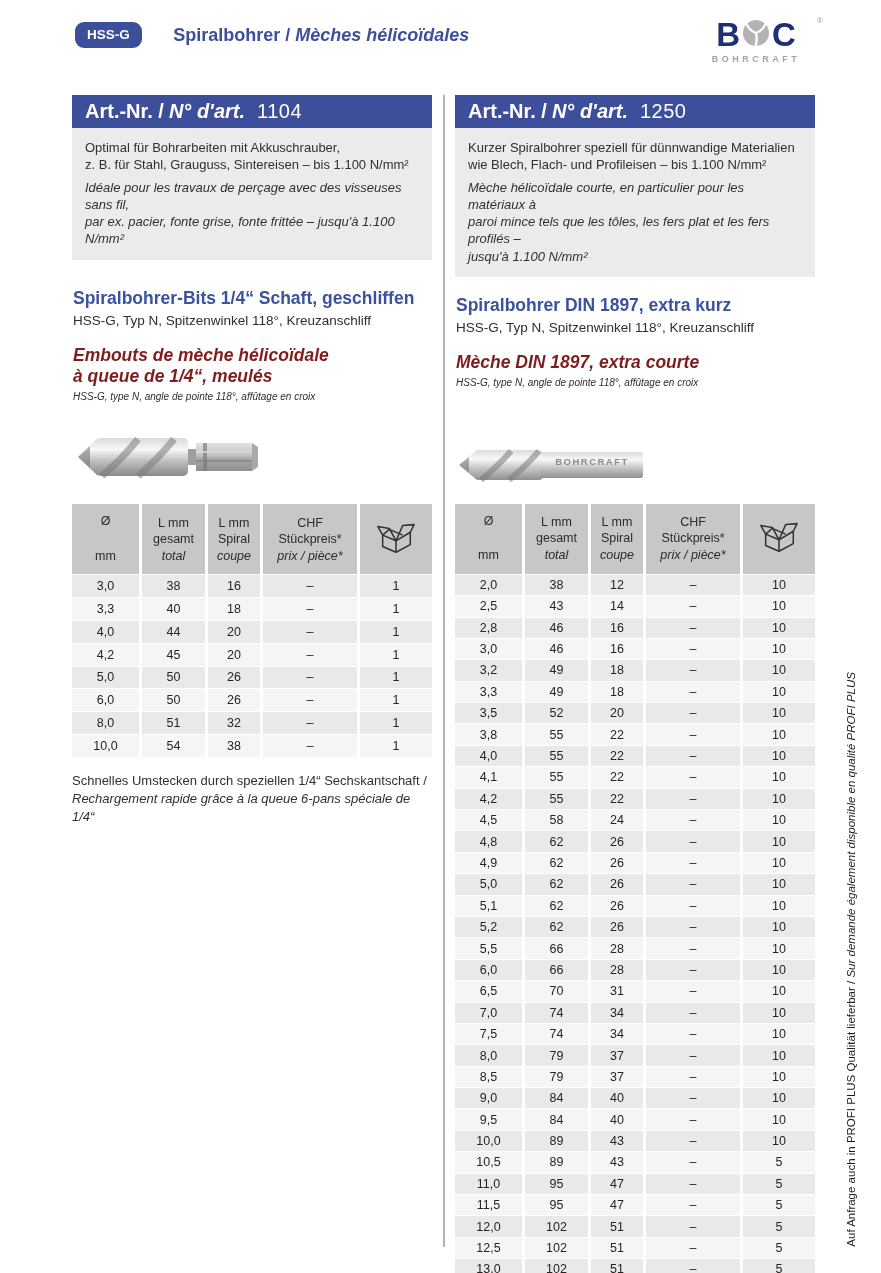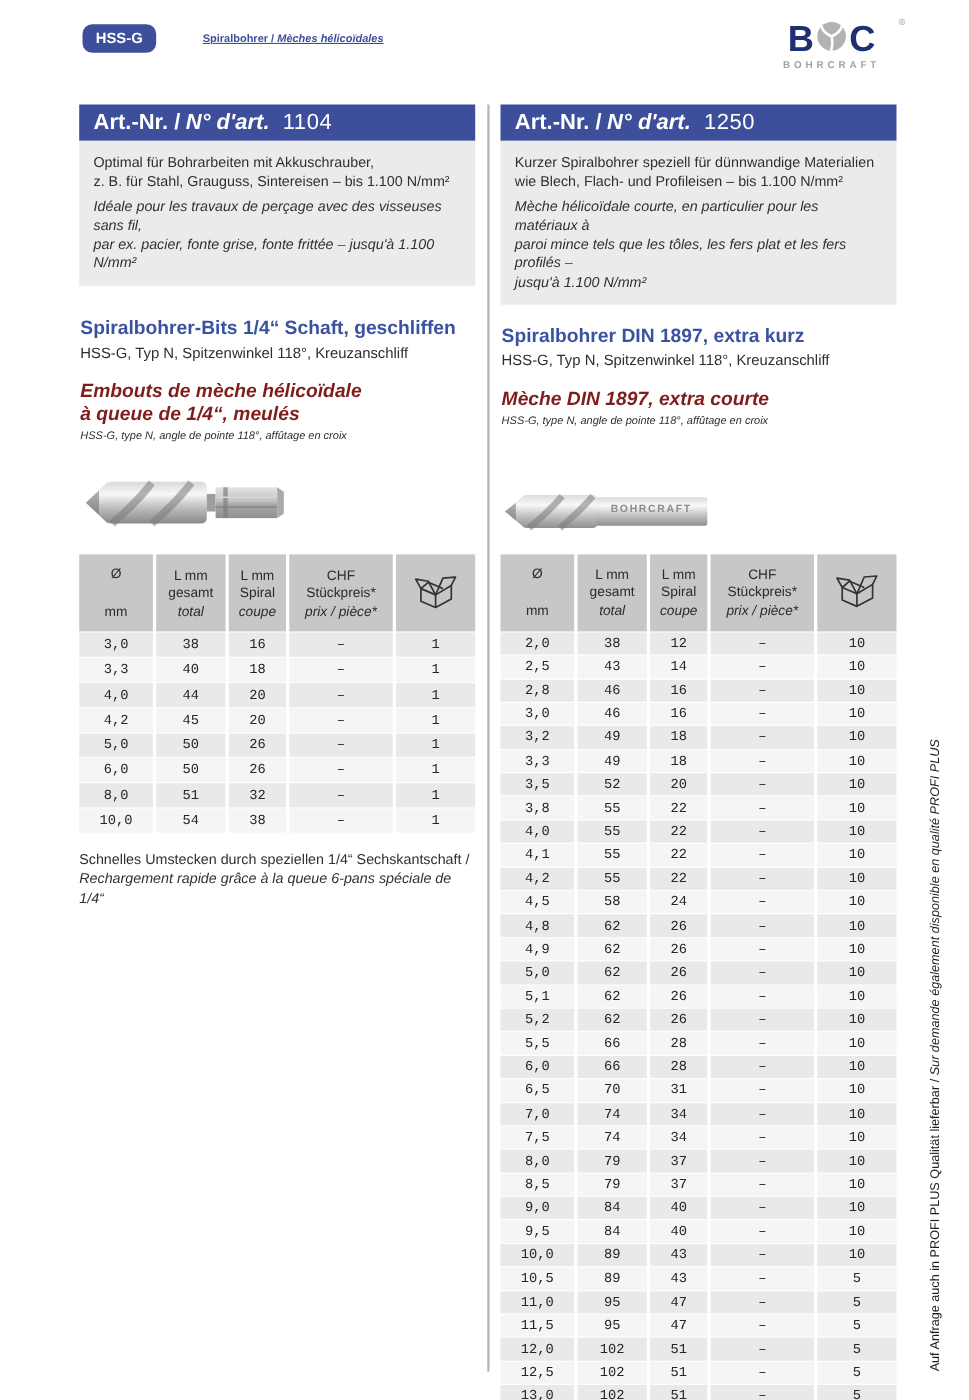--- a/index.html
+++ b/index.html
@@ -5,22 +5,22 @@
   * { margin:0; padding:0; box-sizing:border-box; }
   html,body { background:#ffffff; }
   body { font-family:"Liberation Sans", sans-serif; color:#2e2e2e; }
   .page { position:relative; width:881px; height:1273px; background:#fff; overflow:hidden; }
 
   
   .top-header { position:absolute; top:22px; left:75px; right:66px; height:52px; }
   .badge { display:inline-block; background:#3d4f9a; color:#fff; font-weight:bold;
            font-size:13.5px; line-height:26px; padding:0 12px; border-radius:9px;
            vertical-align:middle; }
-  .page-title { display:inline-block; vertical-align:middle; margin-left:38px;
-                color:#3d4f9a; font-size:10px; font-weight:bold;text-decoration:underline; }
+  .page-title { display:inline-block; vertical-align:middle; margin-left:27px;
+                color:#3d4f9a; font-size:18px; font-weight:bold; }
   .page-title .fr { font-style:italic; }
   .logo { position:absolute; right:0; top:-4px; width:118px; text-align:center; }
   .logo-row { display:flex; align-items:center; justify-content:center; gap:2px; position:relative; }
   .logo-letter { color:#1e2f72; font-size:33px; font-weight:bold; line-height:34px; }
   .logo-reg { position:absolute; right:-8px; top:-2px; font-size:8px; color:#9a9a9a; }
   .logo-name { color:#a3a3a3; font-size:9px; font-weight:bold; letter-spacing:3.5px; margin-top:2px; }
 
   
   .col { position:absolute; top:95px; width:360px; }
   .col-left { left:72px; }
@@ -55,21 +55,21 @@
   .ptable { margin-top:13px; }
   .col-right .ptable { margin-top:17px; }
   .thead { display:flex; gap:3px; height:70px; margin-bottom:1px; }
   .thead .tcell { background:#c7c7c7; display:flex; flex-direction:column; align-items:center;
                   justify-content:center; font-size:12.5px; line-height:1.32; color:#2b2b2b; }
   .thead .tcell.c0 { justify-content:space-between; padding:9px 0 10px 0; }
   .thead .it { font-style:italic; }
   .trow { display:flex; gap:3px; margin-bottom:1px; }
   .tcell { display:flex; align-items:center; justify-content:center; }
   .c0 { width:67px; } .c1 { width:63px; } .c2 { width:52px; } .c3 { width:94px; } .c4 { flex:1; }
-  .tbody .trow { font-size:12.5px; color:#252525;font-family:Liberation Mono, monospace; }
+  .tbody .trow { font-size:12.5px; color:#252525; }
   .tbody .trow:nth-child(odd) .tcell { background:#e9e9e9; }
   .tbody .trow:nth-child(even) .tcell { background:#f5f5f5; }
   .col-left .tbody .trow { height:21.8px; }
   .col-right .tbody .trow { height:20.4px; }
 
   .footnote { margin-top:15px; font-size:13px; line-height:1.4; color:#303030; }
   .footnote .fr { font-style:italic; }
 
   
   .side-note { position:absolute; right:24px; bottom:26px; writing-mode:vertical-rl;

